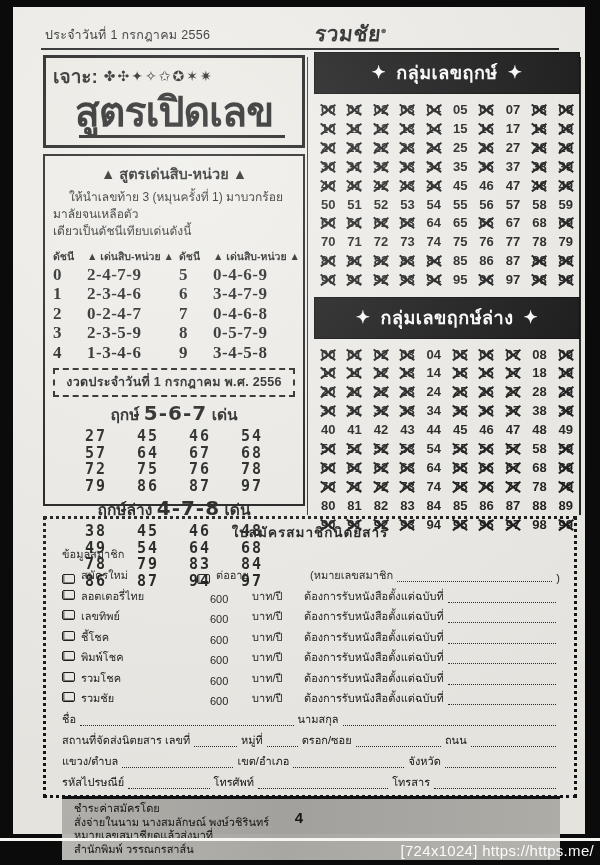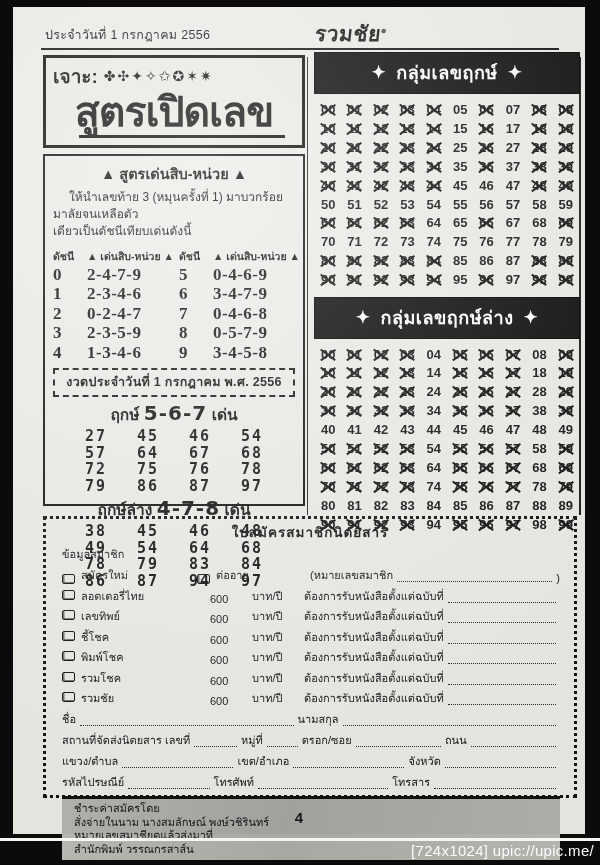--- a/index.html
+++ b/index.html
@@ -495,13 +495,13 @@
         <div>สำนักพิมพ์ วรรณกรสาส์น</div>
 
       </div>
     </div>
   </div>
 
   <div class="pagenum">4</div>
 </div>
 
 <div class="whiteband"></div>
-<div class="watermark">[724x1024] upic://upic.me/</div>
+<div class="watermark">[724x1024] https://https.me/</div>
 
 </body></html>

